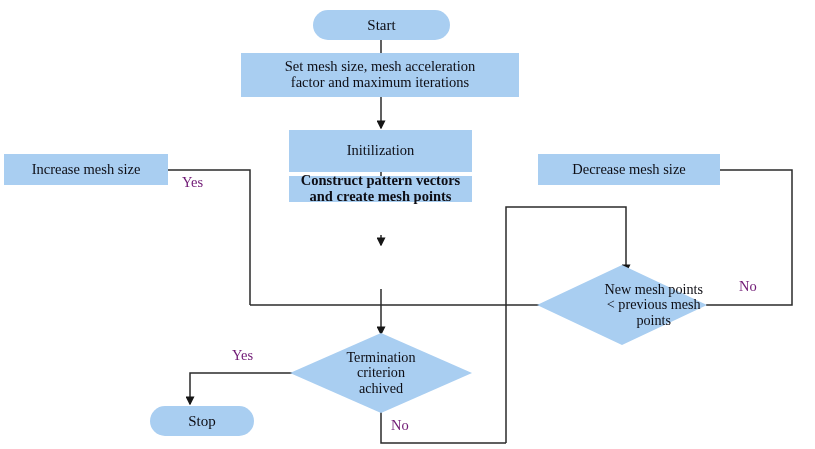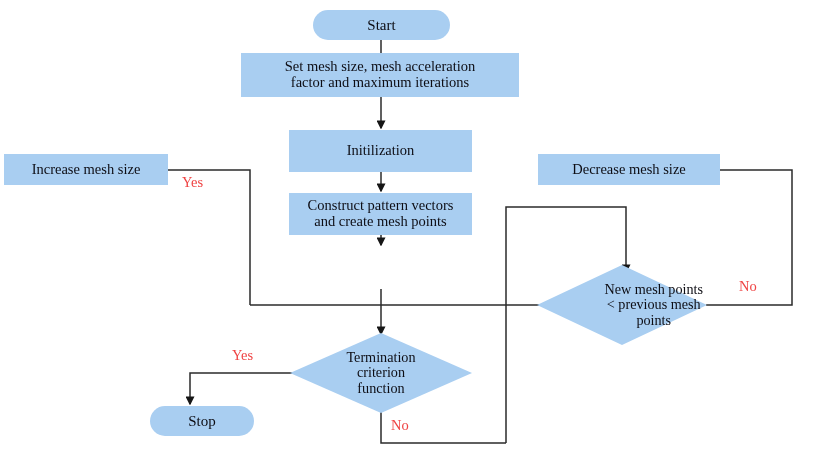--- a/index.html
+++ b/index.html
@@ -61,21 +61,21 @@
     z-index: 1;
   }
   .node-label {
     display: block;
     padding: 0 4px;
     white-space: pre-line;
   }
   .edge-label {
     position: absolute;
     font-size: 14.5px;
-    color: #ef4444;
+    color: #701a75;
     z-index: 4;
     white-space: nowrap;
   }
 </style>
 </head>
 <body>
 
 <div id="canvas">
 
   <svg id="edges" viewBox="0 0 815 449" xmlns="http://www.w3.org/2000/svg">
@@ -116,39 +116,39 @@
 
   <div class="node process" style="left:241px; top:53px; width:278px; height:44px;">
     <span class="node-label">Set mesh size, mesh acceleration
 factor and maximum iterations</span>
   </div>
 
   <div class="node process" style="left:289px; top:130px; width:183px; height:42px;font-family:Liberation Serif, serif;">
     <span class="node-label">Initilization</span>
   </div>
 
-  <div class="node process" style="left:289px; top:193px; width:183px; height:42px;">
+  <div class="node process" style="left:289px; top:176px; width:183px; height:26px;font-weight:bold;">
     <span class="node-label">Construct pattern vectors
 and create mesh points</span>
   </div>
 
 
   <div class="node process" style="left:4px; top:154px; width:164px; height:31px;">
     <span class="node-label">Increase mesh size</span>
   </div>
 
   <div class="node process" style="left:538px; top:154px; width:182px; height:31px;">
     <span class="node-label">Decrease mesh size</span>
   </div>
 
   <div class="node decision" style="left:290px; top:333px; width:182px; height:80px;">
     <span class="decision-shape"></span>
     <span class="node-label">Termination
 criterion
-function</span>
+achived</span>
   </div>
 
   <div class="node decision" style="left:537px; top:265px; width:170px; height:80px;justify-content:flex-end;">
     <span class="decision-shape"></span>
     <span class="node-label">New mesh points
 &lt; previous mesh
 points</span>
   </div>
 
   <div class="node terminator" style="left:150px; top:406px; width:104px; height:30px;">

